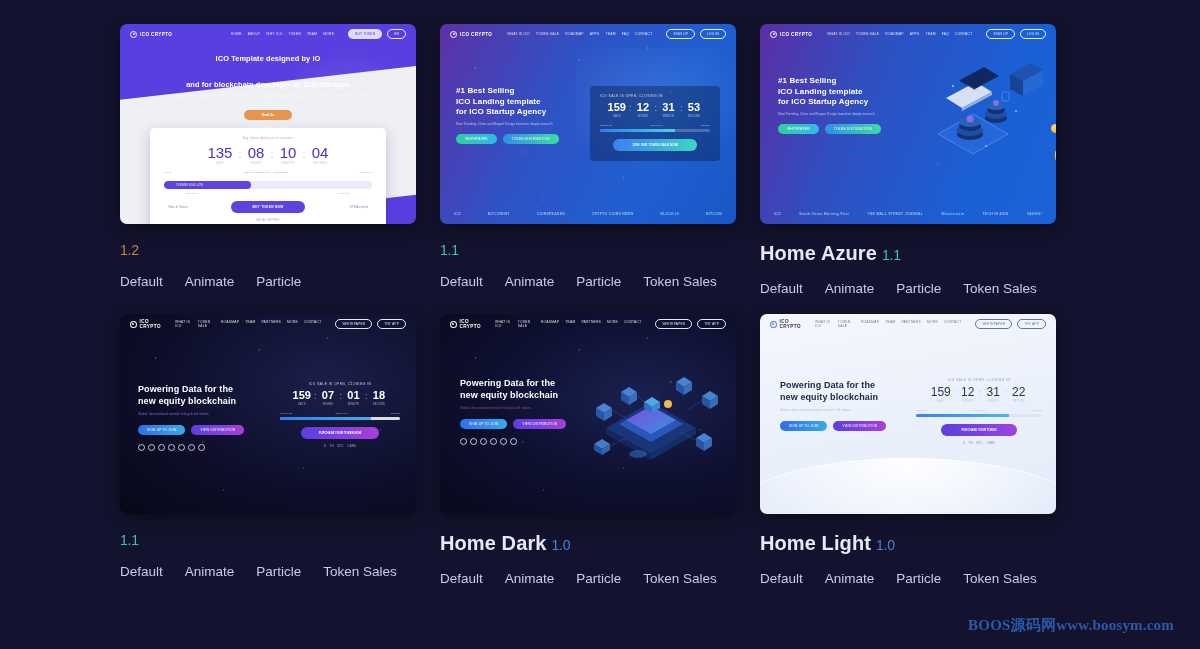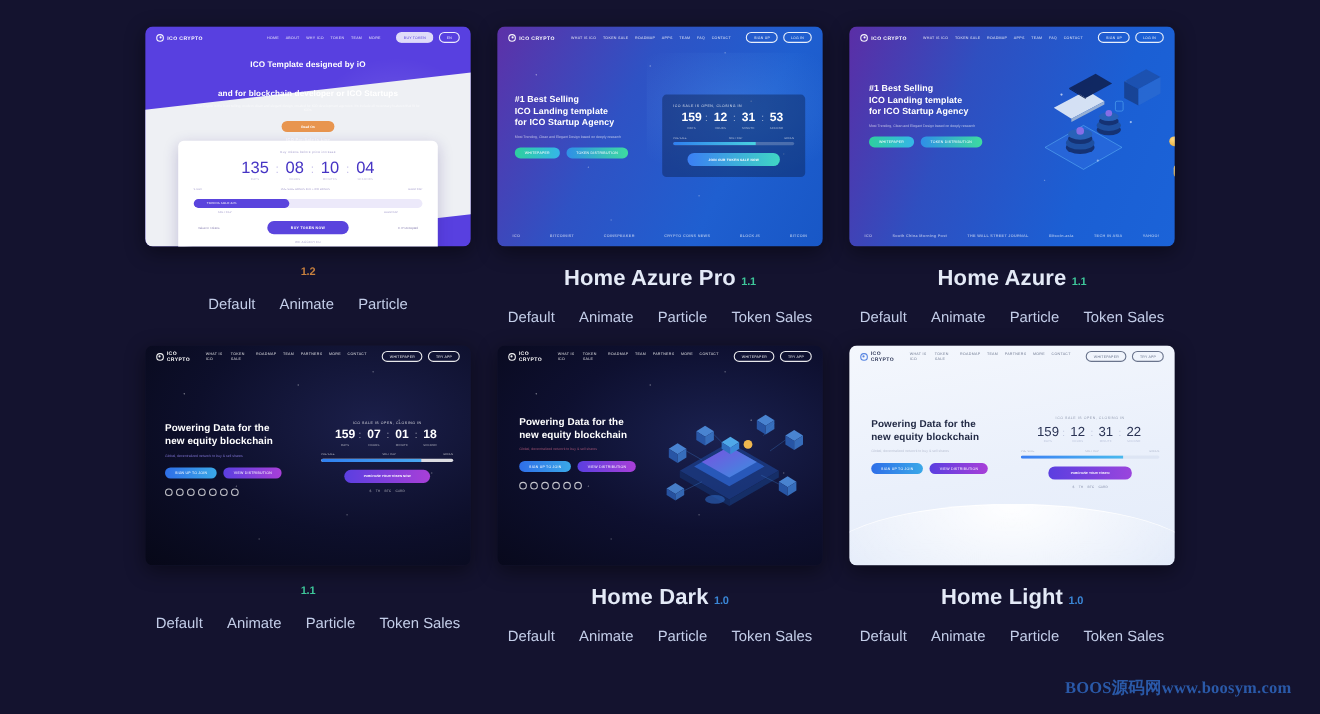--- a/index.html
+++ b/index.html
@@ -23,21 +23,21 @@
     justify-content: center;
     column-gap: 0px;
     row-gap: 18px;
     padding-top: 24px;
   }
 
   .demo-card {
     width: 320px;
     display: flex;
     flex-direction: column;
-    align-items: center;
+    align-items: flex-start;
   }
 
   
   .thumb {
     width: 296px;
     height: 200px;
     border-radius: 7px;
     overflow: hidden;
     position: relative;
     box-shadow: 0 5px 18px rgba(0,0,0,.45);
@@ -328,22 +328,22 @@
     margin-top: 18px;
     font-size: 20px;
     font-weight: bold;
     color: #e4eaf7;
     letter-spacing: .1px;
     display: flex;
     align-items: baseline;
     gap: 5px;
   }
   .ver {
-    font-size: 10px;
-    font-weight: bold;
+    font-size: 14px;
+    font-weight: normal;
     letter-spacing: -.2px;
   }
   .card-links {
     margin-top: 16px;
     display: flex;
     gap: 22px;
     font-size: 13.5px;
     color: #c3cde8;
   }
   .card-links a { color: inherit; text-decoration: none; cursor: pointer; }
@@ -531,21 +531,20 @@
           <span>BITCOINIST</span>
           <span>COINSPEAKER</span>
           <span>CRYPTO COINS NEWS</span>
           <span>BLOCK.IS</span>
           <span>BITCOIN</span>
         </div>
       </div>
     </div>
 
     <div class="card-title">
-      <span>Home Azure Pro</span>
       <span class="ver" style="color:#3ec79a">1.1</span>
     </div>
     <div class="card-links">
       <a>Default</a>
       <a>Animate</a>
       <a>Particle</a>
       <a>Token Sales</a>
     </div>
   </div>
 

